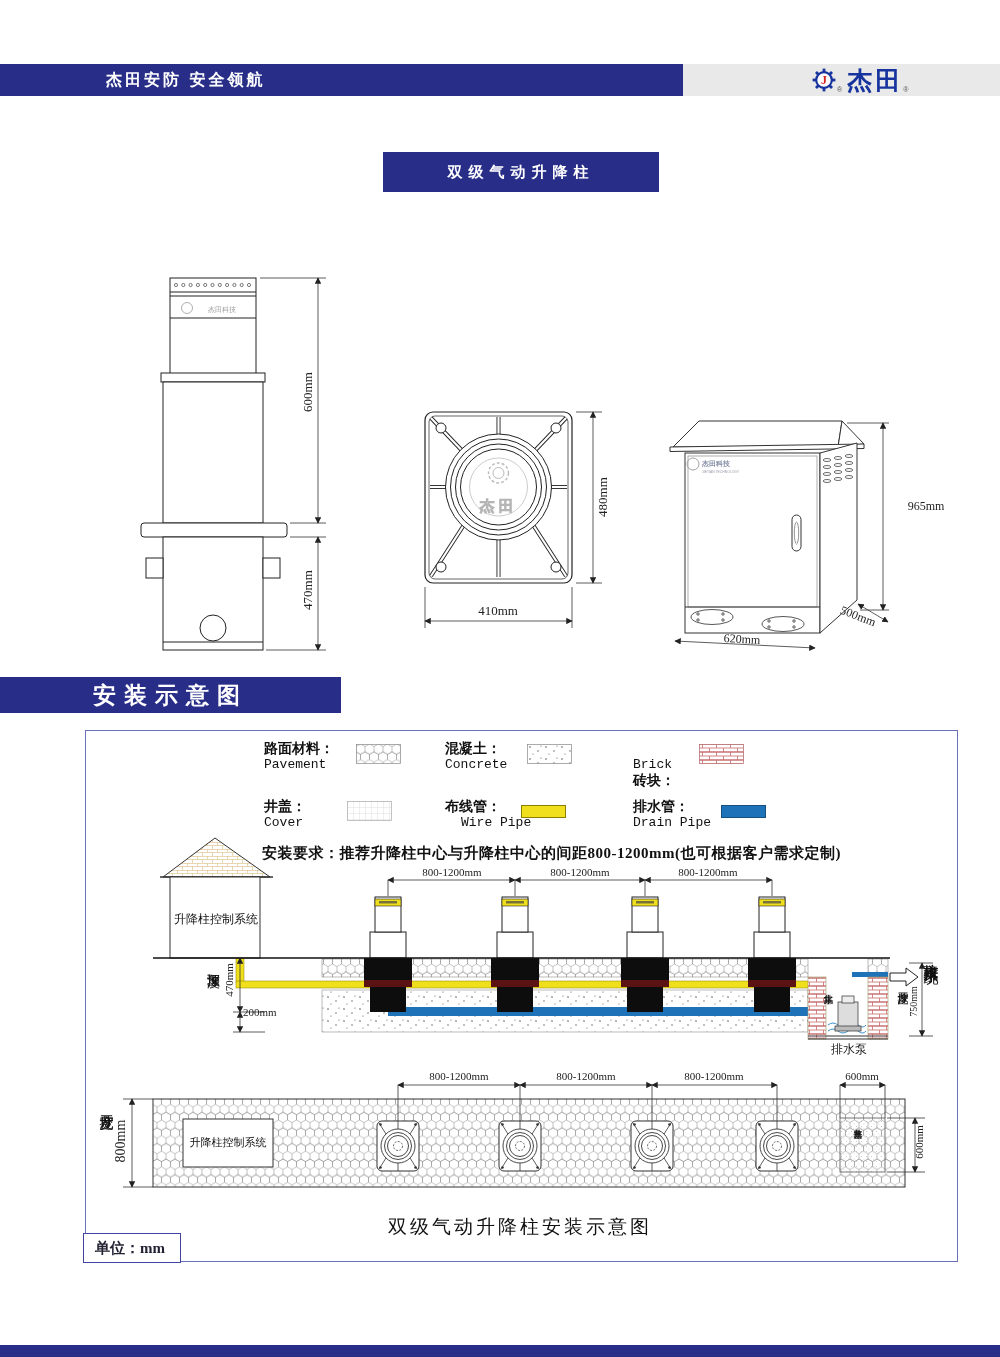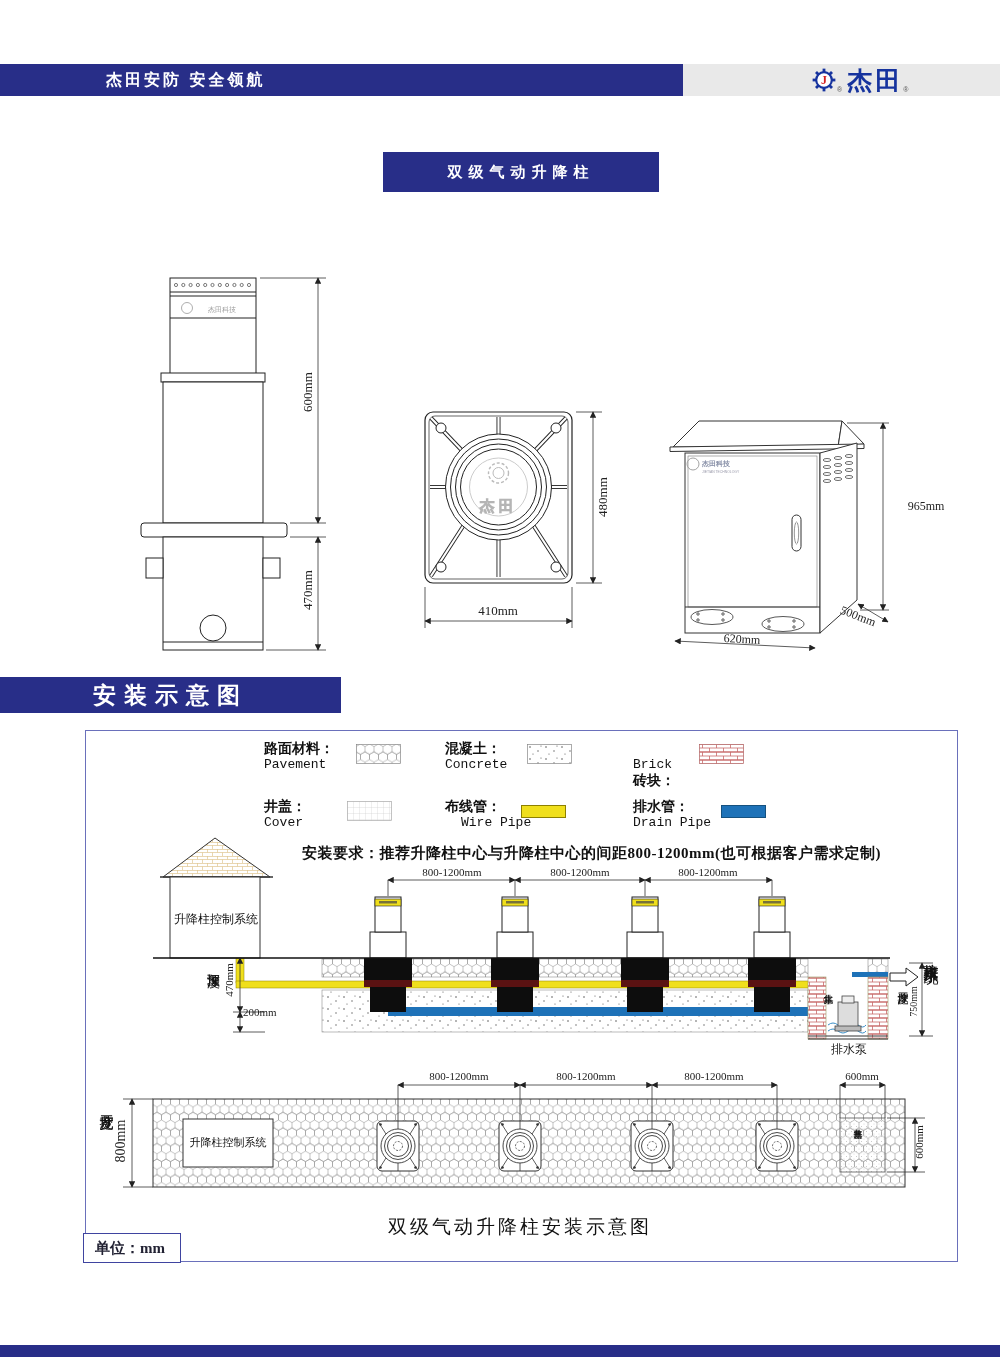--- a/index.html
+++ b/index.html
@@ -262,21 +262,21 @@
     </svg>
 
   <div class="abs leg-zh" style="left:445px;top:798px;">布线管：</div>
   <div class="abs leg-en" style="left:445px;top:815px;margin-left:16px;">Wire Pipe</div>
   <div class="abs" style="left:521px;top:805px;width:43px;height:11px;background:#f0df1c;border:1px solid #8d8000;"></div>
 
   <div class="abs leg-zh" style="left:633px;top:798px;">排水管：</div>
   <div class="abs leg-en" style="left:633px;top:815px;">Drain Pipe</div>
   <div class="abs" style="left:721px;top:805px;width:43px;height:11px;background:#1e72b8;border:1px solid #15517f;"></div>
 
-  <div class="abs serif" style="left:262px;top:844px;font-size:15px;font-weight:bold;letter-spacing:0.5px;margin-left:40px;">安装要求：推荐升降柱中心与升降柱中心的间距800-1200mm(也可根据客户需求定制)</div>
+  <div class="abs serif" style="left:262px;top:844px;font-size:15px;font-weight:bold;letter-spacing:0.5px;">安装要求：推荐升降柱中心与升降柱中心的间距800-1200mm(也可根据客户需求定制)</div>
 
   <svg class="abs" style="left:85px;top:730px;" width="873" height="532">
 
     <rect x="237" y="229" width="486" height="18" fill="url(#hexpat)" stroke="#777" stroke-width="0.5"></rect>
     <rect x="783" y="229" width="20" height="18" fill="url(#hexpat)" stroke="#777" stroke-width="0.5"></rect>
     <rect x="237" y="260" width="486" height="42" fill="url(#dotpat)" stroke="#777" stroke-width="0.5"></rect>
 
     <g fill="#f0df1c" stroke="#8d8000" stroke-width="0.5">
       <rect x="151" y="228" width="8" height="25"></rect>
       <rect x="151" y="251" width="608" height="7"></rect>

